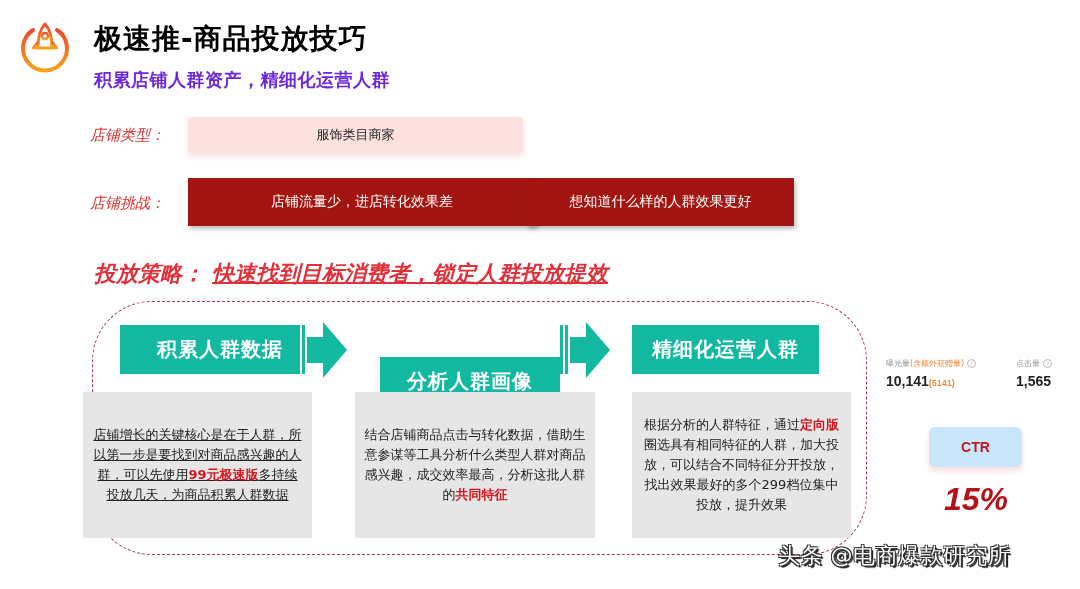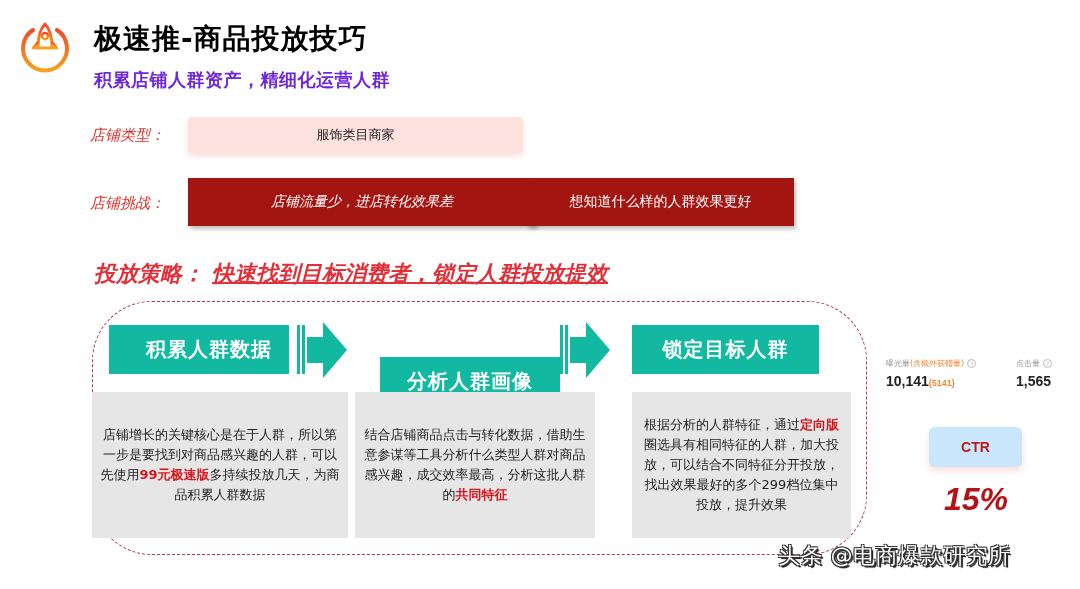--- a/index.html
+++ b/index.html
@@ -66,50 +66,50 @@
     <line x1="33" y1="35" x2="33" y2="40" stroke="url(#g)" stroke-width="2.5" stroke-linecap="round"></line>
   </svg>
 </div>
 <div class="title">极速推-商品投放技巧</div>
 <div class="subtitle">积累店铺人群资产，精细化运营人群</div>
 
 <div class="label" style="left:90px; top:126px;">店铺类型：</div>
 <div class="type-box">服饰类目商家</div>
 
 <div class="label" style="left:90px; top:194px;">店铺挑战：</div>
-<div class="challenge" style="left:188px; width:348px;font-style:italic;">店铺流量少，进店转化效果差</div>
+<div class="challenge" style="left:188px; width:348px;">店铺流量少，进店转化效果差</div>
 <div class="challenge" style="left:527px; width:267px;">想知道什么样的人群效果更好</div>
 
 <div class="strategy">
   <span>投放策略：</span><span class="hl">快速找到目标消费者，锁定人群投放提效</span>
 </div>
 
 <div class="dash-frame"></div>
 
-<div class="step" style="left:109px; width:180px;padding-left:20px;">积累人群数据</div>
+<div class="step" style="left:120px; width:180px;padding-left:20px;">积累人群数据</div>
 <div class="arrow" style="left:297px;">
   <svg width="50" height="56" viewBox="0 0 50 56">
       <rect x="0" y="3" width="3" height="49" fill="#12b9a0"></rect>
       <rect x="5" y="3" width="3" height="49" fill="#12b9a0"></rect>
       <path d="M10 15 L26 15 L26 0 L50 28 L26 56 L26 41 L10 41 Z" fill="#12b9a0"></path>
     </svg>
 </div>
 
 <div class="step" style="left:380px; width:180px;margin-top:32px;">分析人群画像</div>
 <div class="arrow" style="left:560px;">
   <svg width="50" height="56" viewBox="0 0 50 56">
       <rect x="0" y="3" width="3" height="49" fill="#12b9a0"></rect>
       <rect x="5" y="3" width="3" height="49" fill="#12b9a0"></rect>
       <path d="M10 15 L26 15 L26 0 L50 28 L26 56 L26 41 L10 41 Z" fill="#12b9a0"></path>
     </svg>
 </div>
 
-<div class="step" style="left:632px; width:187px;">锁定目标人群</div>
+<div class="step" style="left:632px; width:187px;">精细化运营人群</div>
 
-<div class="desc" style="left:92px; width:256px;">
+<div class="desc" style="left:83px; width:229px;text-decoration:underline;">
   <div><span>店铺增长的关键核心是在于人群，所以第一步是要找到对商品感兴趣的人群，可以先使用</span><span class="red">99元极速版</span><span>多持续投放几天，为商品积累人群数据</span></div>
 </div>
 <div class="desc" style="left:355px; width:240px;">
   <div><span>结合店铺商品点击与转化数据，借助生意参谋等工具分析什么类型人群对商品感兴趣，成交效率最高，分析这批人群的</span><span class="red">共同特征</span></div>
 </div>
 <div class="desc" style="left:632px; width:219px;">
   <div><span>根据分析的人群特征，通过</span><span class="red">定向版</span><span>圈选具有相同特征的人群，加大投放，可以结合不同特征分开投放，找出效果最好的多个299档位集中投放，提升效果</span></div>
 </div>
 
 <div class="metrics">

